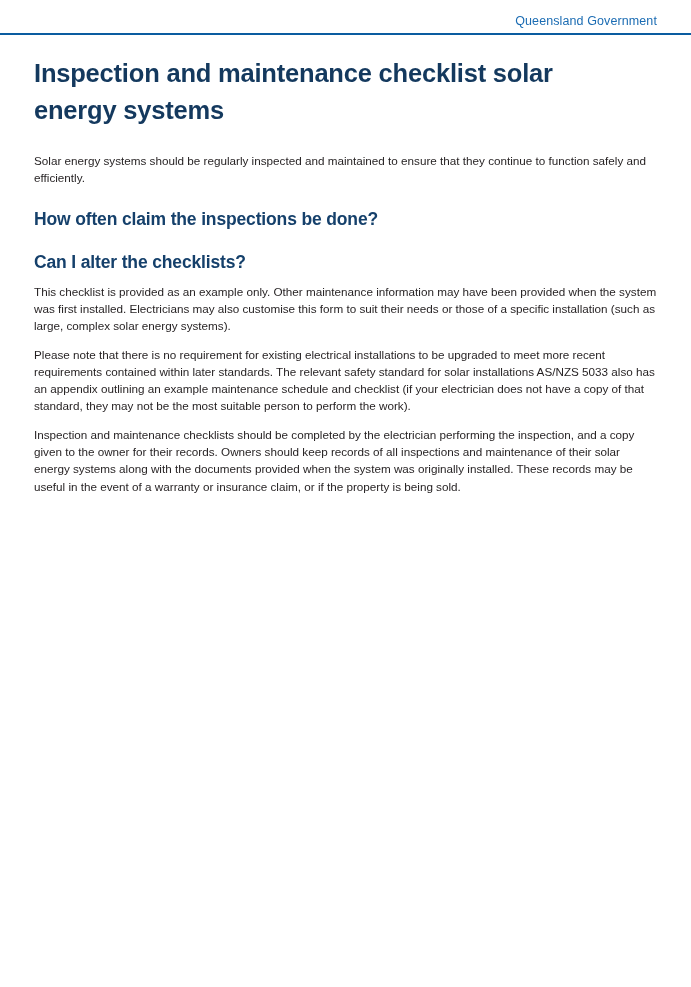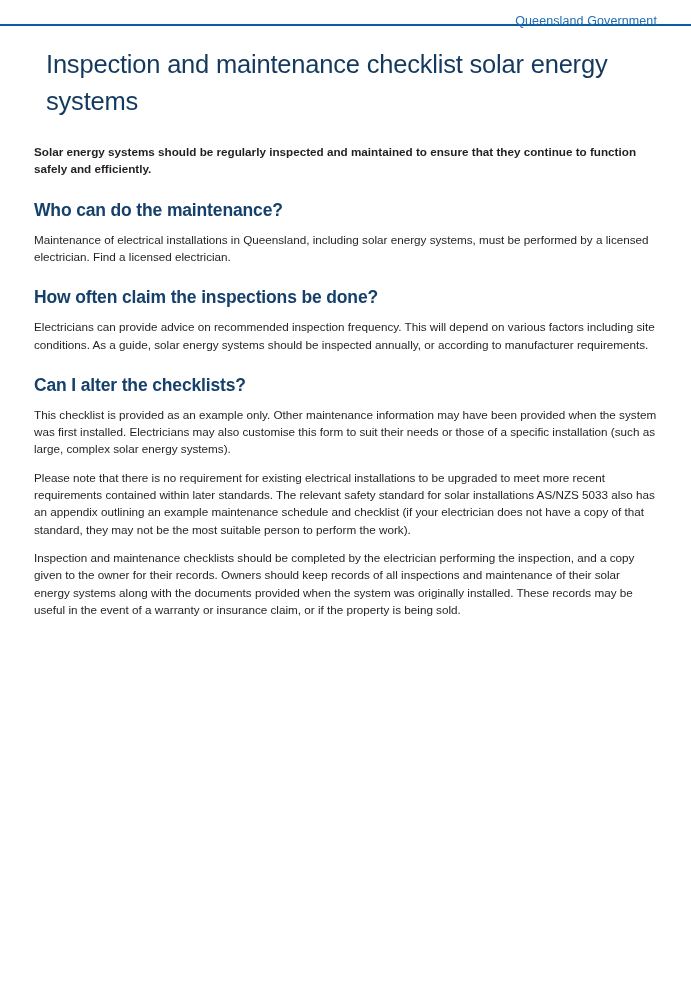--- a/index.html
+++ b/index.html
@@ -10,21 +10,21 @@
     width: 691px;
     height: 987px;
     background: #ffffff;
     font-family: "Liberation Sans", sans-serif;
     overflow: hidden;
     position: relative;
   }
 
   
   .page-header {
-    height: 26px;
+    height: 35px;
     position: relative;
     border-bottom: 2px solid #0a5ca0;
     box-sizing: border-box;
   }
   .header-brand {
     position: absolute;
     right: 34px;
     top: 14px;
     font-size: 12.5px;
     color: #1b6cb3;
@@ -33,24 +33,24 @@
   }
 
   
   .content {
     padding: 0 34px;
     box-sizing: border-box;
   }
 
   h1.doc-title {
     font-size: 25.5px;
-    font-weight: normal;
+    font-weight: bold;
     color: #14395e;
     line-height: 1.45;
-    margin: 20px 0 0 12px;
+    margin: 20px 0 0 0;
     letter-spacing: -0.2px;
     max-width: 600px;
   }
 
   h2.section-title {
     font-size: 17.5px;
     font-weight: bold;
     color: #15406b;
     margin: 22px 0 10px 0;
     letter-spacing: -0.15px;
@@ -59,21 +59,20 @@
 
   p.body-text {
     font-size: 11.7px;
     line-height: 1.48;
     color: #231f20;
     margin: 0 0 11px 0;
     max-width: 624px;
   }
   .intro-block {
     margin-top: 23px;
-    font-weight: bold;
   }
 
   
   .page-footer {
     position: absolute;
     left: 0;
     bottom: 0;
     width: 691px;
     height: 77px;
     background: linear-gradient(100deg,
@@ -174,28 +173,23 @@
 </div>
 
 <div class="content">
 
   <h1 class="doc-title">Inspection and maintenance checklist solar energy systems</h1>
 
   <div class="intro-block">
     <p class="body-text">Solar energy systems should be regularly inspected and maintained to ensure that they continue to function safely and efficiently.</p>
   </div>
 
-  <section>
-    <h2 class="section-title">Who can do the maintenance?</h2>
-    <p class="body-text">Maintenance of electrical installations in Queensland, including solar energy systems, must be performed by a licensed electrician. Find a licensed electrician.</p>
-  </section>
 
   <section>
     <h2 class="section-title">How often claim the inspections be done?</h2>
-    <p class="body-text">Electricians can provide advice on recommended inspection frequency. This will depend on various factors including site conditions. As a guide, solar energy systems should be inspected annually, or according to manufacturer requirements.</p>
   </section>
 
   <section>
     <h2 class="section-title">Can I alter the checklists?</h2>
     <p class="body-text">This checklist is provided as an example only. Other maintenance information may have been provided when the system was first installed. Electricians may also customise this form to suit their needs or those of a specific installation (such as large, complex solar energy systems).</p>
     <p class="body-text">Please note that there is no requirement for existing electrical installations to be upgraded to meet more recent requirements contained within later standards. The relevant safety standard for solar installations AS/NZS 5033 also has an appendix outlining an example maintenance schedule and checklist (if your electrician does not have a copy of that standard, they may not be the most suitable person to perform the work).</p>
   </section>
 
   <section>
     <p class="body-text">Inspection and maintenance checklists should be completed by the electrician performing the inspection, and a copy given to the owner for their records. Owners should keep records of all inspections and maintenance of their solar energy systems along with the documents provided when the system was originally installed. These records may be useful in the event of a warranty or insurance claim, or if the property is being sold.</p>

